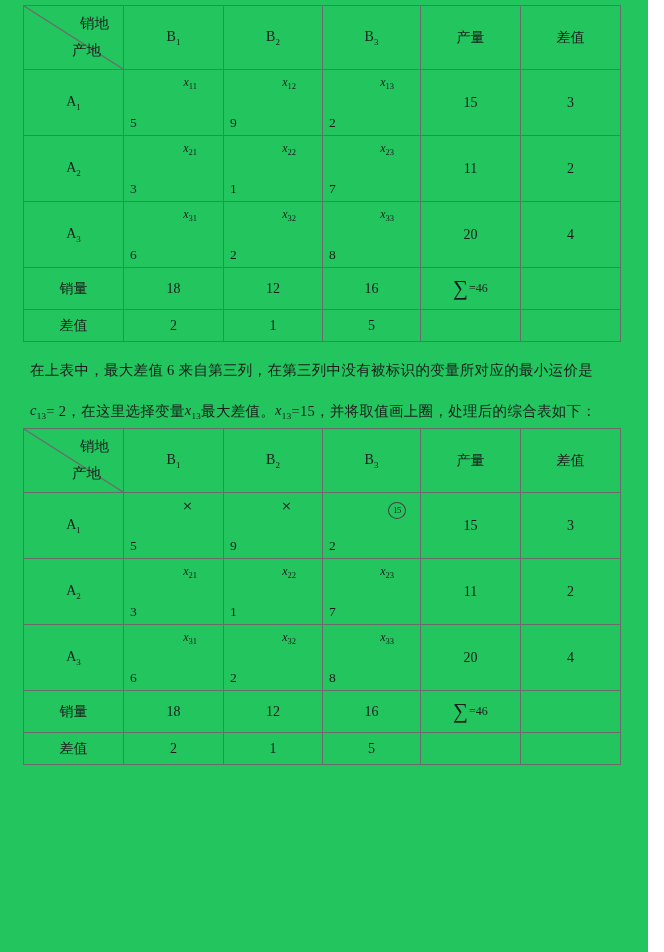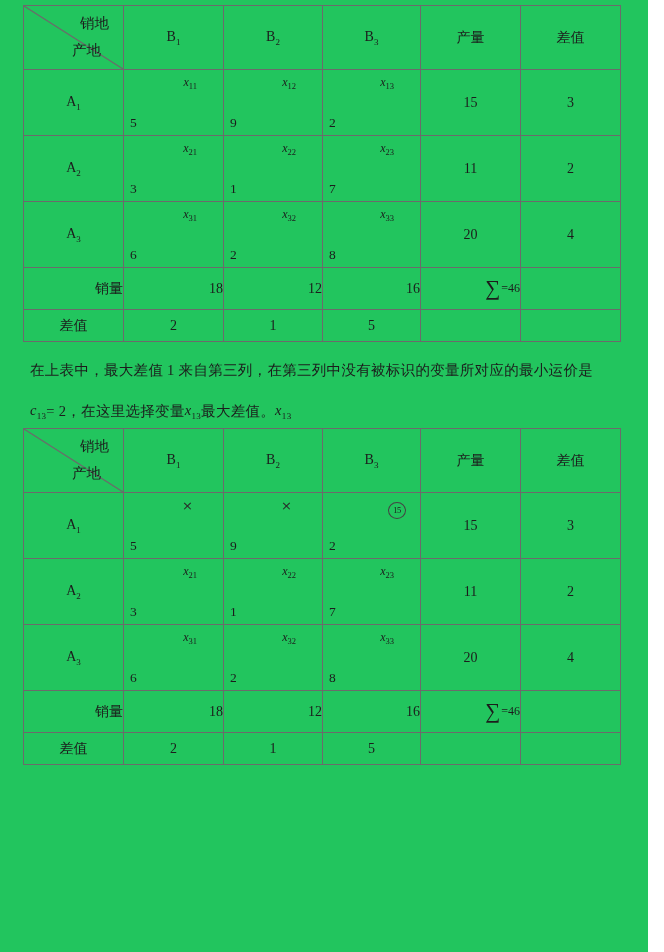--- a/index.html
+++ b/index.html
@@ -26,21 +26,21 @@
   .ttable td {
     border: 1px solid #6b6b6b;
     padding: 0;
     position: relative;
     vertical-align: middle;
     text-align: center;
     font-size: 14px;
   }
   .r-head td { height: 63px; }
   .r-data td { height: 65px; }
-  .r-sales td { height: 41px; text-align: right; }
+  .r-sales td { height: 41px; }
   .r-diff td { height: 31px; }
 
   
   .corner { text-align: left; }
   .corner svg { position:absolute; left:0; top:0; width:100%; height:100%; }
   .c-sales { position:absolute; top:8px; right:14px; font-size:14.5px; }
   .c-origin { position:absolute; bottom:9px; left:8px; font-size:14.5px;margin-left:40px; }
 
   
   .hcell { font-size: 14.5px; }
@@ -181,28 +181,29 @@
       <td>2</td>
       <td>1</td>
       <td>5</td>
       <td></td>
       <td></td>
     </tr>
   </tbody>
     </table>
 
   <div class="para" id="para1">
-    <div class="pline">在上表中，最大差值 1 来自第三列，在第三列中没有被标识的变量所对应的最小运价是</div>
+    <div class="pline">在上表中，最大差值 6 来自第三列，在第三列中没有被标识的变量所对应的最小运价是</div>
     <div class="pline">
       <span class="mvar"><i>c</i><sub>13</sub></span>
         <span> = 2</span>
         <span>，在这里选择变量 </span>
         <span class="mvar"><i>x</i><sub>13</sub></span>
         <span> 最大差值。</span>
         <span class="mvar"><i>x</i><sub>13</sub></span>
+        <span> =15，并将取值画上圈，处理后的综合表如下：</span>
     </div>
   </div>
 
   <table class="ttable" id="table2">
     <colgroup>
       <col style="width:100px">
         <col style="width:100px">
         <col style="width:99px">
       <col style="width:98px">
         <col style="width:100px">

